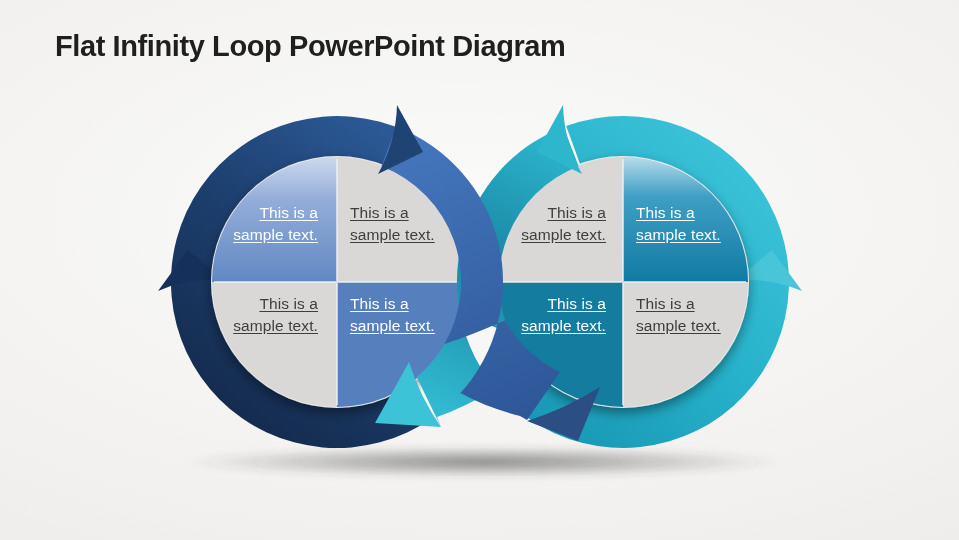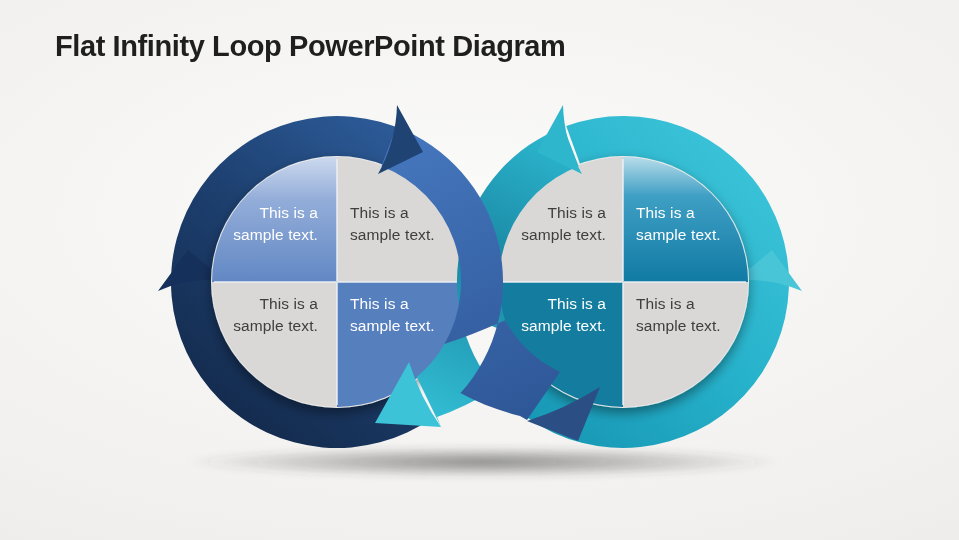--- a/index.html
+++ b/index.html
@@ -11,21 +11,21 @@
   .stage svg{position:absolute;left:0;top:0;}
   .slide-title{
     position:absolute;left:55px;top:30px;margin:0;
     font-size:29px;font-weight:700;letter-spacing:-0.4px;
     color:var(--title);
   }
   .label{
     position:absolute;width:88px;
     font-size:15.5px;line-height:21.5px;letter-spacing:0.1px;
   }
-  .label span{text-underline-offset:2px;}
+  .label span{text-decoration:underline;text-underline-offset:2px;}
   .align-right{text-align:right;}
   .align-left{text-align:left;}
   .label--dark{color:var(--text-dark);}
   .label--light{color:var(--text-light);}
 </style>
 </head>
 <body>
 
 <div class="stage">
 

